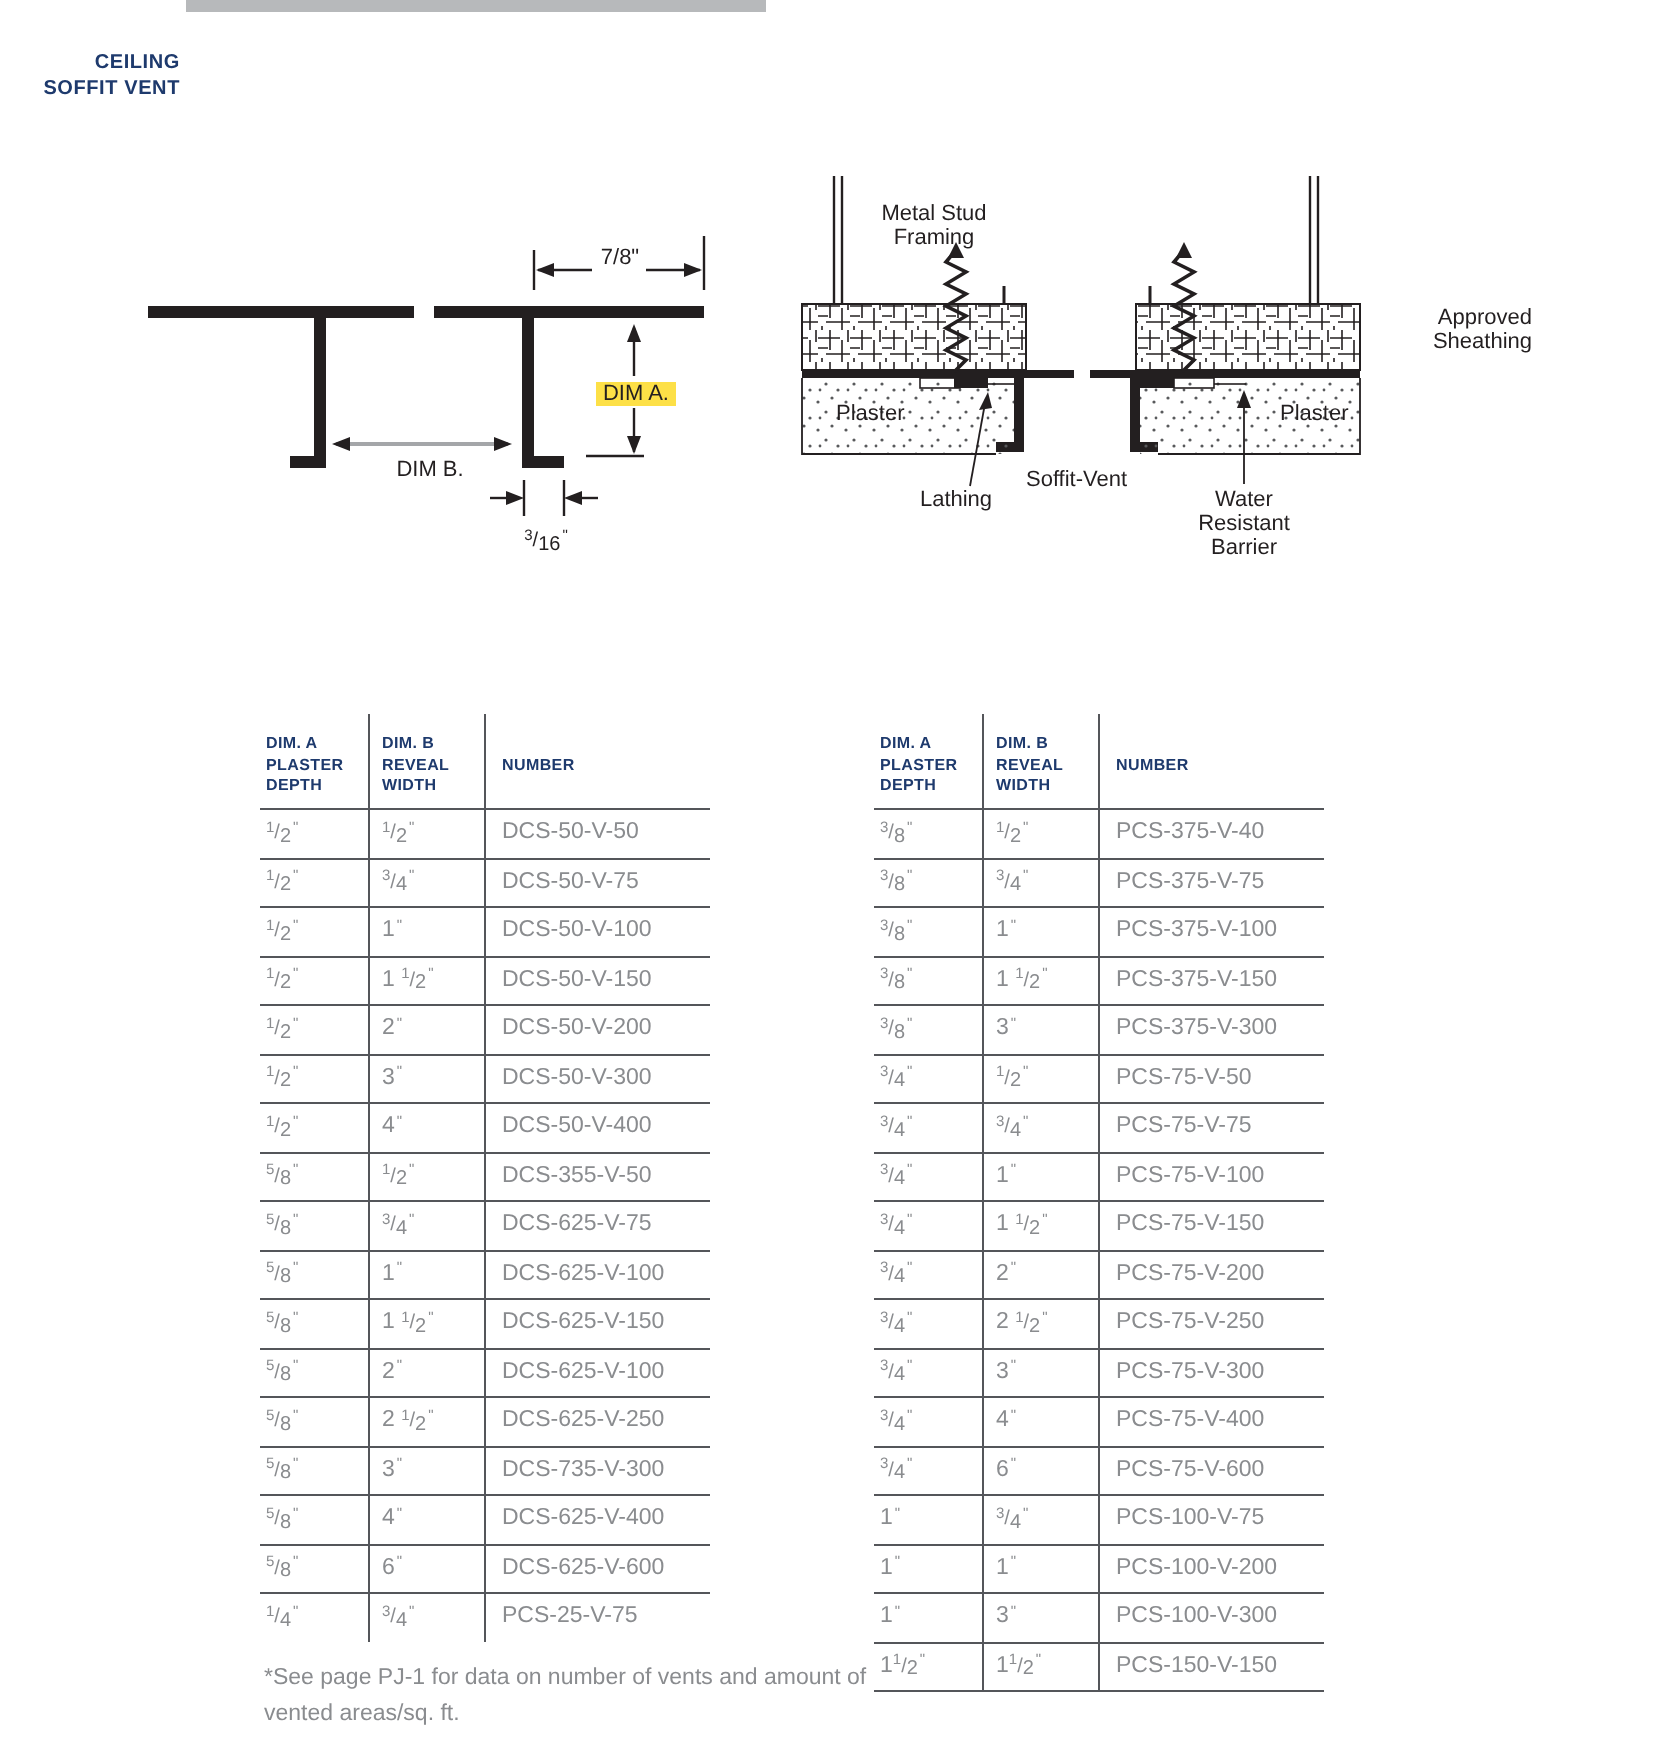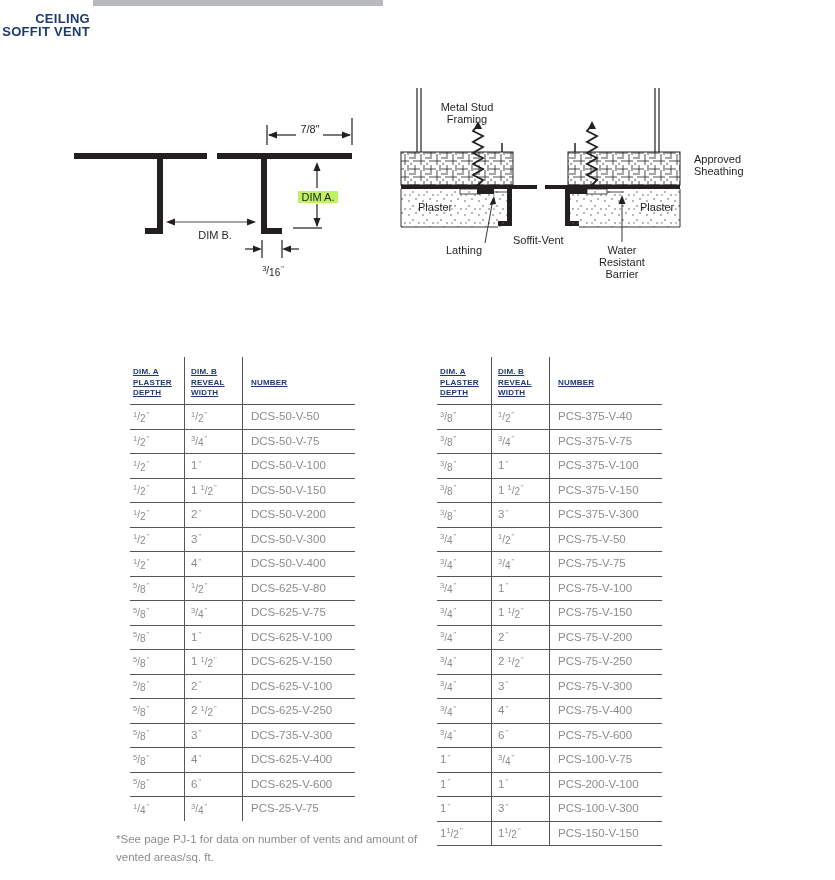--- a/index.html
+++ b/index.html
@@ -1,54 +1,54 @@
 <!DOCTYPE html>
 <html><head>
 <meta charset="utf-8">
 <style>
   html,body{margin:0;padding:0;background:#ffffff;}
   #page{position:relative;width:835px;height:880px;background:#ffffff;overflow:hidden;
         font-family:"Liberation Sans",sans-serif;color:#231f20;}
 
   
   .topbar{position:absolute;left:93px;top:0;width:290px;height:6px;background:#b7b9bb;}
-  .doc-title{position:absolute;left:0;top:12px;width:90px;text-align:right;
-             color:#1e3a6d;font-weight:bold;font-size:13px;line-height:13px;letter-spacing:.3px;}
+  .doc-title{position:absolute;left:0;top:25px;width:90px;text-align:right;
+             color:#1e3a6d;font-weight:bold;font-size:10px;line-height:13px;letter-spacing:.3px;}
 
   
   .diagram{position:absolute;}
   #profile{left:60px;top:110px;width:300px;height:175px;}
   #detail{left:393px;top:85px;width:442px;height:205px;}
-  .dlabel{position:absolute;font-size:11px;line-height:12px;color:#231f20;white-space:normal;}
+  .dlabel{position:absolute;font-size:11px;line-height:12px;color:#231f20;white-space:normal;text-align:right;}
   .center{text-align:center;}
   svg{position:absolute;left:0;top:0;}
 
   
   .fnum{font-size:7.5px;position:relative;top:-3.5px;}
   .fsl{font-size:10px;}
   .fden{font-size:10px;position:relative;top:1.5px;}
   .inch{font-size:7.5px;position:relative;top:-3.5px;margin-left:1px;}
 
   
   .ptable{position:absolute;top:357px;width:225px;}
   #table-left{left:130px;}
   #table-right{left:437px;}
   .thead{display:flex;height:47px;}
   .th{box-sizing:border-box;color:#1e3a6d;font-size:8px;font-weight:bold;
-      line-height:10.5px;letter-spacing:.2px;padding-top:10px;text-decoration:underline;}
+      line-height:10.5px;letter-spacing:.2px;padding-top:10px;}
   .th.single{padding-top:21px;}
   .c0{width:55px;padding-left:3px;border-right:1px solid #54565a;}
   .c1{width:58px;padding-left:6px;border-right:1px solid #54565a;}
   .c2{width:112px;padding-left:8px;}
   .trow{display:flex;height:24.5px;border-top:1px solid #54565a;box-sizing:border-box;}
   .td{box-sizing:border-box;color:#8a8c8f;font-size:11.5px;padding-top:5px;}
   .tline{height:0;border-top:1px solid #54565a;}
 
   
-  .footnote{position:absolute;left:116px;top:830px;width:302px;
+  .footnote{position:absolute;left:132px;top:830px;width:302px;
             color:#8a8c8f;font-size:11.5px;line-height:18px;}
 </style>
 </head>
 <body>
 
 <div id="page">
 
   <div class="topbar"></div>
 
   <div class="doc-title">
@@ -100,21 +100,21 @@
         <line x1="222" y1="130" x2="222" y2="148"></line>
         <line x1="185" y1="139" x2="193" y2="139"></line>
         <line x1="231" y1="139" x2="239" y2="139"></line>
       </g>
       <g fill="#231f20">
         <polygon points="202,139 193,135.5 193,142.5"></polygon>
         <polygon points="222,139 231,135.5 231,142.5"></polygon>
       </g>
     </svg>
     <div class="dlabel center" style="left:231px;top:13px;width:38px;">7/8"</div>
-    <div class="dlabel center" style="left:238px;top:81px;width:40px;background:#bef264;">DIM A.</div>
+    <div class="dlabel center" style="left:238px;top:81px;width:40px;background:#fde047;">DIM A.</div>
     <div class="dlabel center" style="left:133px;top:119px;width:44px;">DIM B.</div>
     <div class="dlabel center" style="left:194px;top:154px;width:38px;"><span class="fnum">3</span><span class="fsl">/</span><span class="fden">16</span><span class="inch">"</span></div>
   </div>
 
   <div id="detail" class="diagram">
     <svg width="442" height="205" viewBox="0 0 442 205">
       <defs>
         <pattern id="hatch" width="16" height="16" patternUnits="userSpaceOnUse">
           <path d="M0 4 H11 M4 12 H16 M6 0 V10 M12 5 V16 M0 9 H5 M15 0 V6 M2 14 V16" stroke="#231f20" stroke-width="0.8" fill="none"></path>
         </pattern>
@@ -176,21 +176,21 @@
       <line x1="92" y1="158" x2="100" y2="114" stroke="#231f20" stroke-width="0.9"></line>
       <polygon points="101,111 96.5,120 103,119" fill="#231f20"></polygon>
       <line x1="229" y1="157" x2="229" y2="113" stroke="#231f20" stroke-width="0.9"></line>
       <polygon points="229,110 225.5,119 232.5,119" fill="#231f20"></polygon>
     </svg>
 
     <div class="dlabel center" style="left:30px;top:16px;width:64px;padding-left:12px;">Metal Stud Framing</div>
     <div class="dlabel" style="left:301px;top:68px;width:72px;">Approved Sheathing</div>
     <div class="dlabel" style="left:25px;top:116px;">Plaster</div>
     <div class="dlabel" style="left:247px;top:116px;">Plaster</div>
-    <div class="dlabel center" style="left:44px;top:159px;width:54px;">Lathing</div>
+    <div class="dlabel center" style="left:58px;top:159px;width:54px;">Lathing</div>
     <div class="dlabel" style="left:120px;top:149px;">Soffit-Vent</div>
     <div class="dlabel center" style="left:192px;top:159px;width:74px;">Water Resistant Barrier</div>
   </div>
 
   <div id="table-left" class="ptable">
       <div class="thead">
         <div class="th c0">
           <div>DIM. A</div>
           <div>PLASTER</div>
           <div>DEPTH</div>
@@ -235,21 +235,21 @@
         <div class="td c2">DCS-50-V-300</div>
       </div>
       <div class="trow">
         <div class="td c0"><span class="fnum">1</span><span class="fsl">/</span><span class="fden">2</span><span class="inch">"</span></div>
         <div class="td c1">4<span class="inch">"</span></div>
         <div class="td c2">DCS-50-V-400</div>
       </div>
       <div class="trow">
         <div class="td c0"><span class="fnum">5</span><span class="fsl">/</span><span class="fden">8</span><span class="inch">"</span></div>
         <div class="td c1"><span class="fnum">1</span><span class="fsl">/</span><span class="fden">2</span><span class="inch">"</span></div>
-        <div class="td c2">DCS-625-V-80</div>
+        <div class="td c2">DCS-355-V-50</div>
       </div>
       <div class="trow">
         <div class="td c0"><span class="fnum">5</span><span class="fsl">/</span><span class="fden">8</span><span class="inch">"</span></div>
         <div class="td c1"><span class="fnum">3</span><span class="fsl">/</span><span class="fden">4</span><span class="inch">"</span></div>
         <div class="td c2">DCS-625-V-75</div>
       </div>
       <div class="trow">
         <div class="td c0"><span class="fnum">5</span><span class="fsl">/</span><span class="fden">8</span><span class="inch">"</span></div>
         <div class="td c1">1<span class="inch">"</span></div>
         <div class="td c2">DCS-625-V-100</div>
@@ -377,21 +377,21 @@
         <div class="td c2">PCS-75-V-600</div>
       </div>
       <div class="trow">
         <div class="td c0">1<span class="inch">"</span></div>
         <div class="td c1"><span class="fnum">3</span><span class="fsl">/</span><span class="fden">4</span><span class="inch">"</span></div>
         <div class="td c2">PCS-100-V-75</div>
       </div>
       <div class="trow">
         <div class="td c0">1<span class="inch">"</span></div>
         <div class="td c1">1<span class="inch">"</span></div>
-        <div class="td c2">PCS-200-V-100</div>
+        <div class="td c2">PCS-100-V-200</div>
       </div>
       <div class="trow">
         <div class="td c0">1<span class="inch">"</span></div>
         <div class="td c1">3<span class="inch">"</span></div>
         <div class="td c2">PCS-100-V-300</div>
       </div>
       <div class="trow">
         <div class="td c0">1<span class="fnum">1</span><span class="fsl">/</span><span class="fden">2</span><span class="inch">"</span></div>
         <div class="td c1">1<span class="fnum">1</span><span class="fsl">/</span><span class="fden">2</span><span class="inch">"</span></div>
         <div class="td c2">PCS-150-V-150</div>

